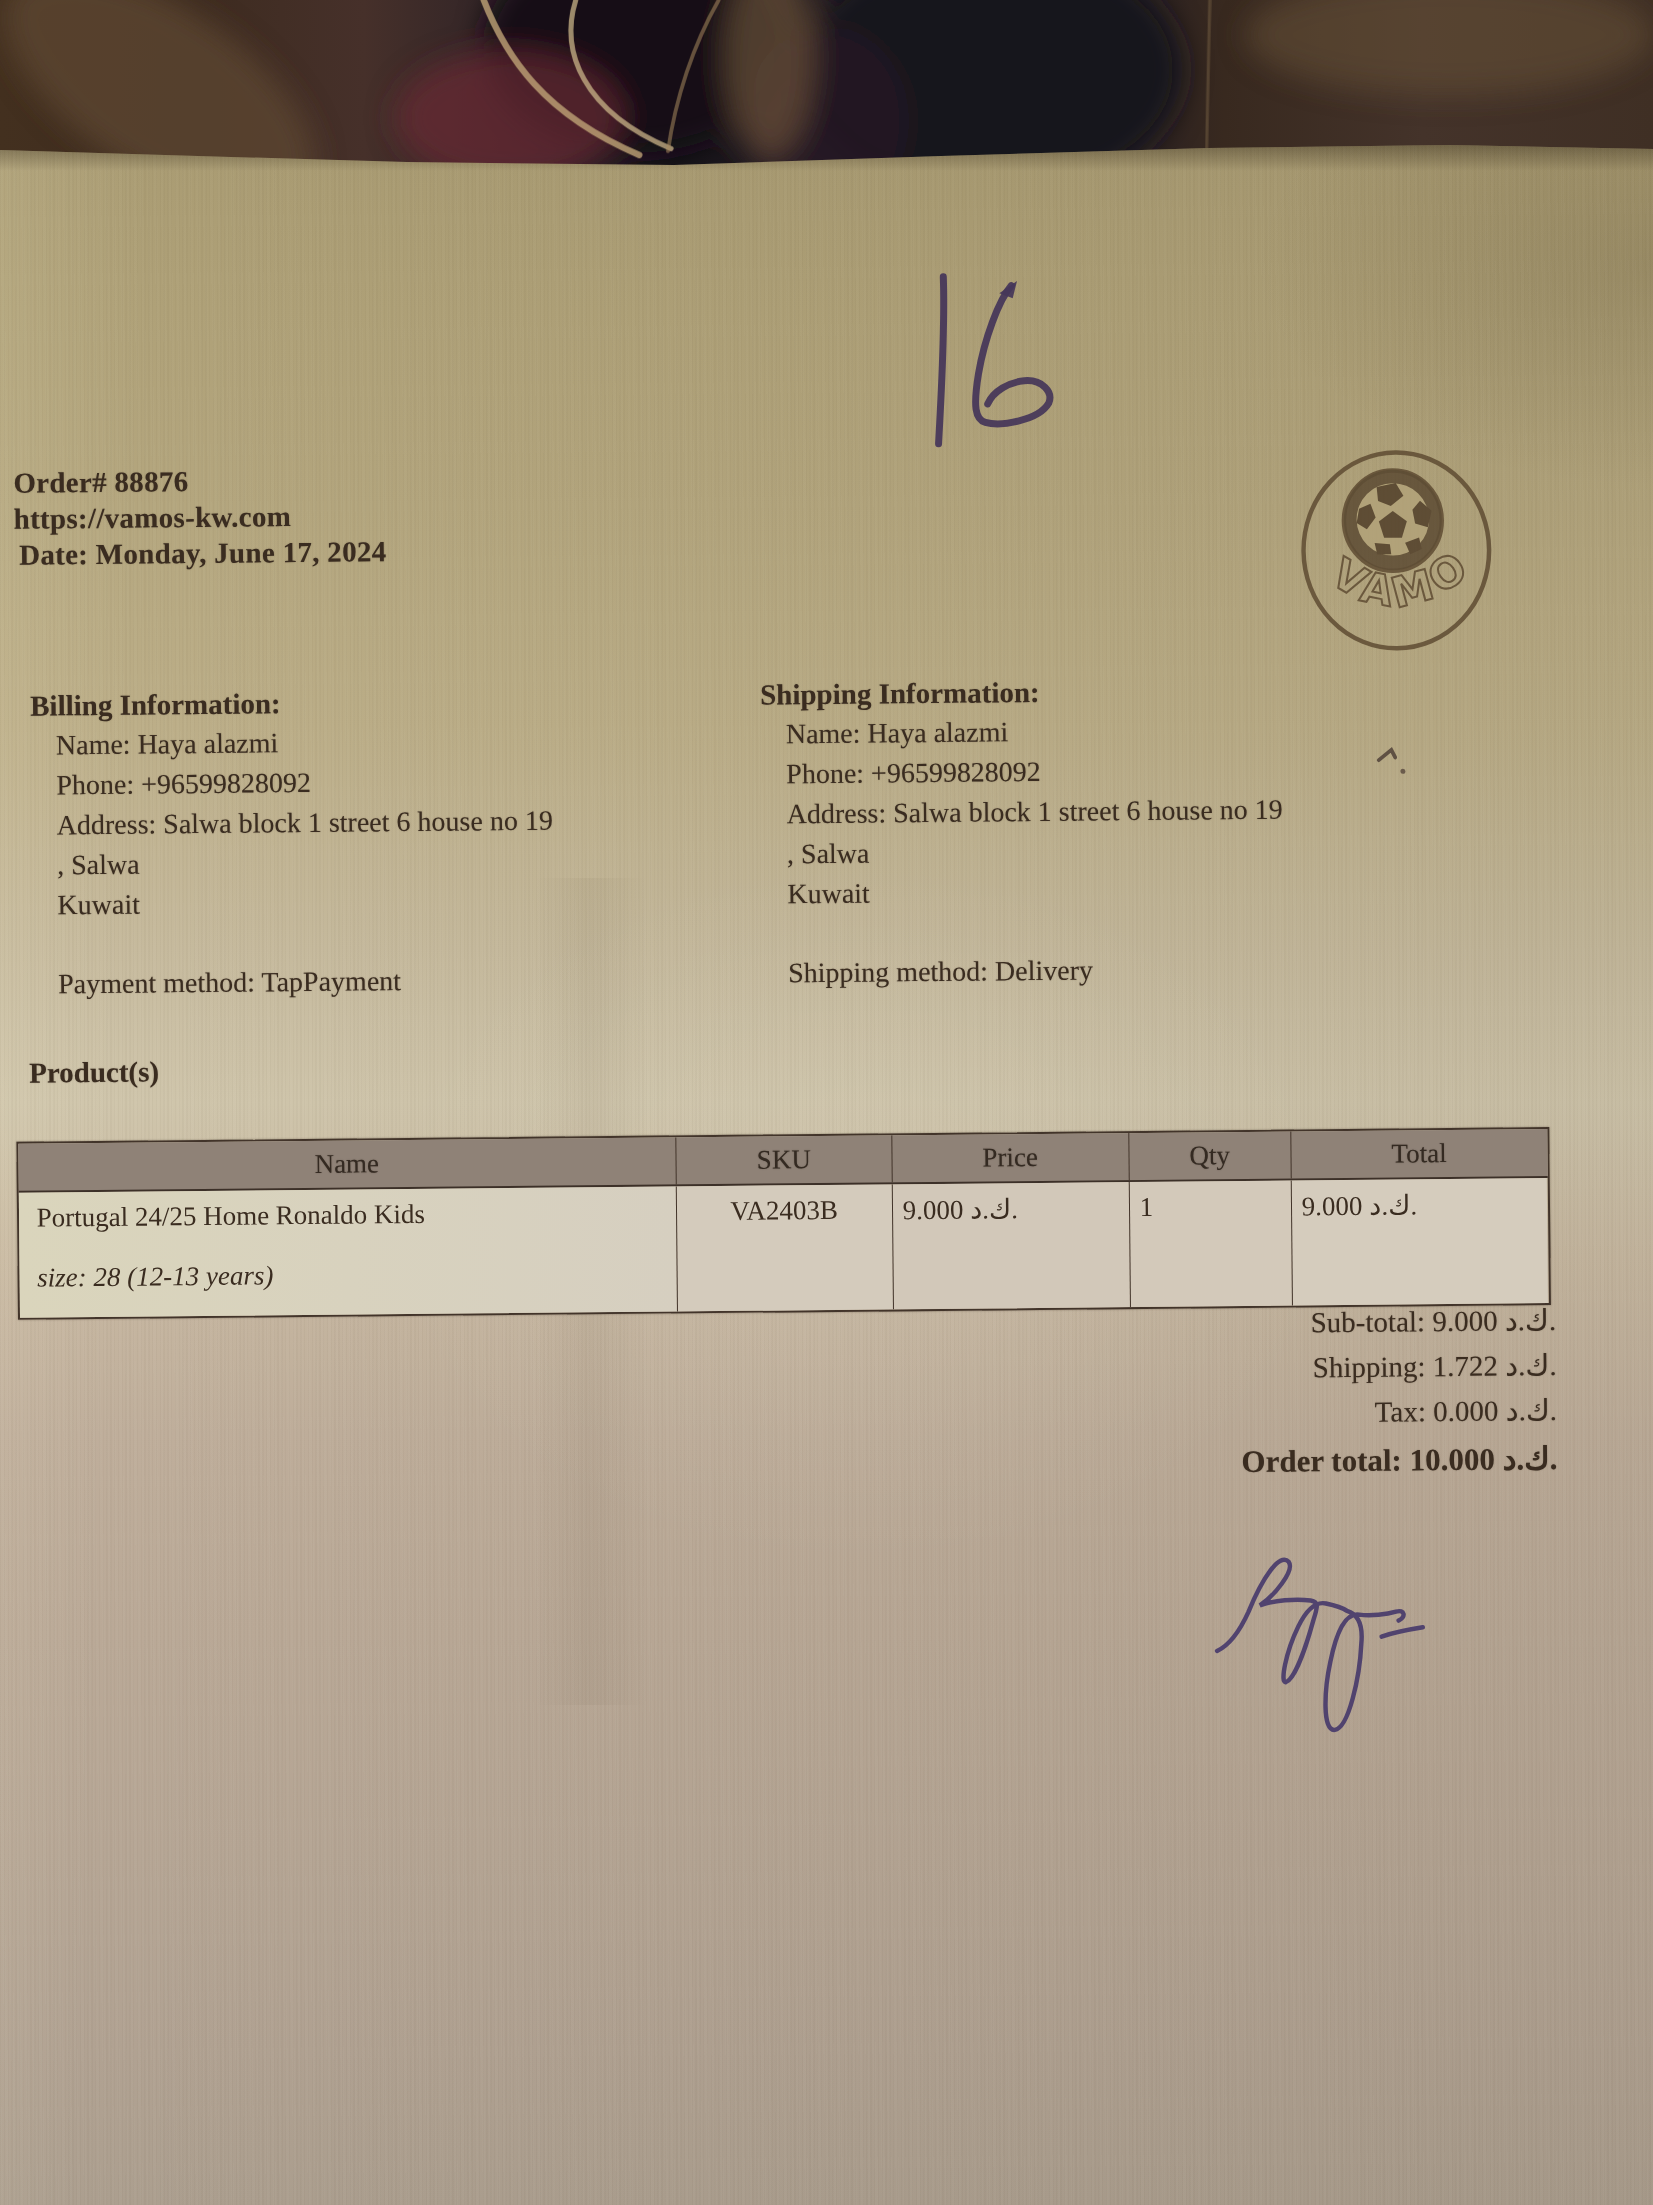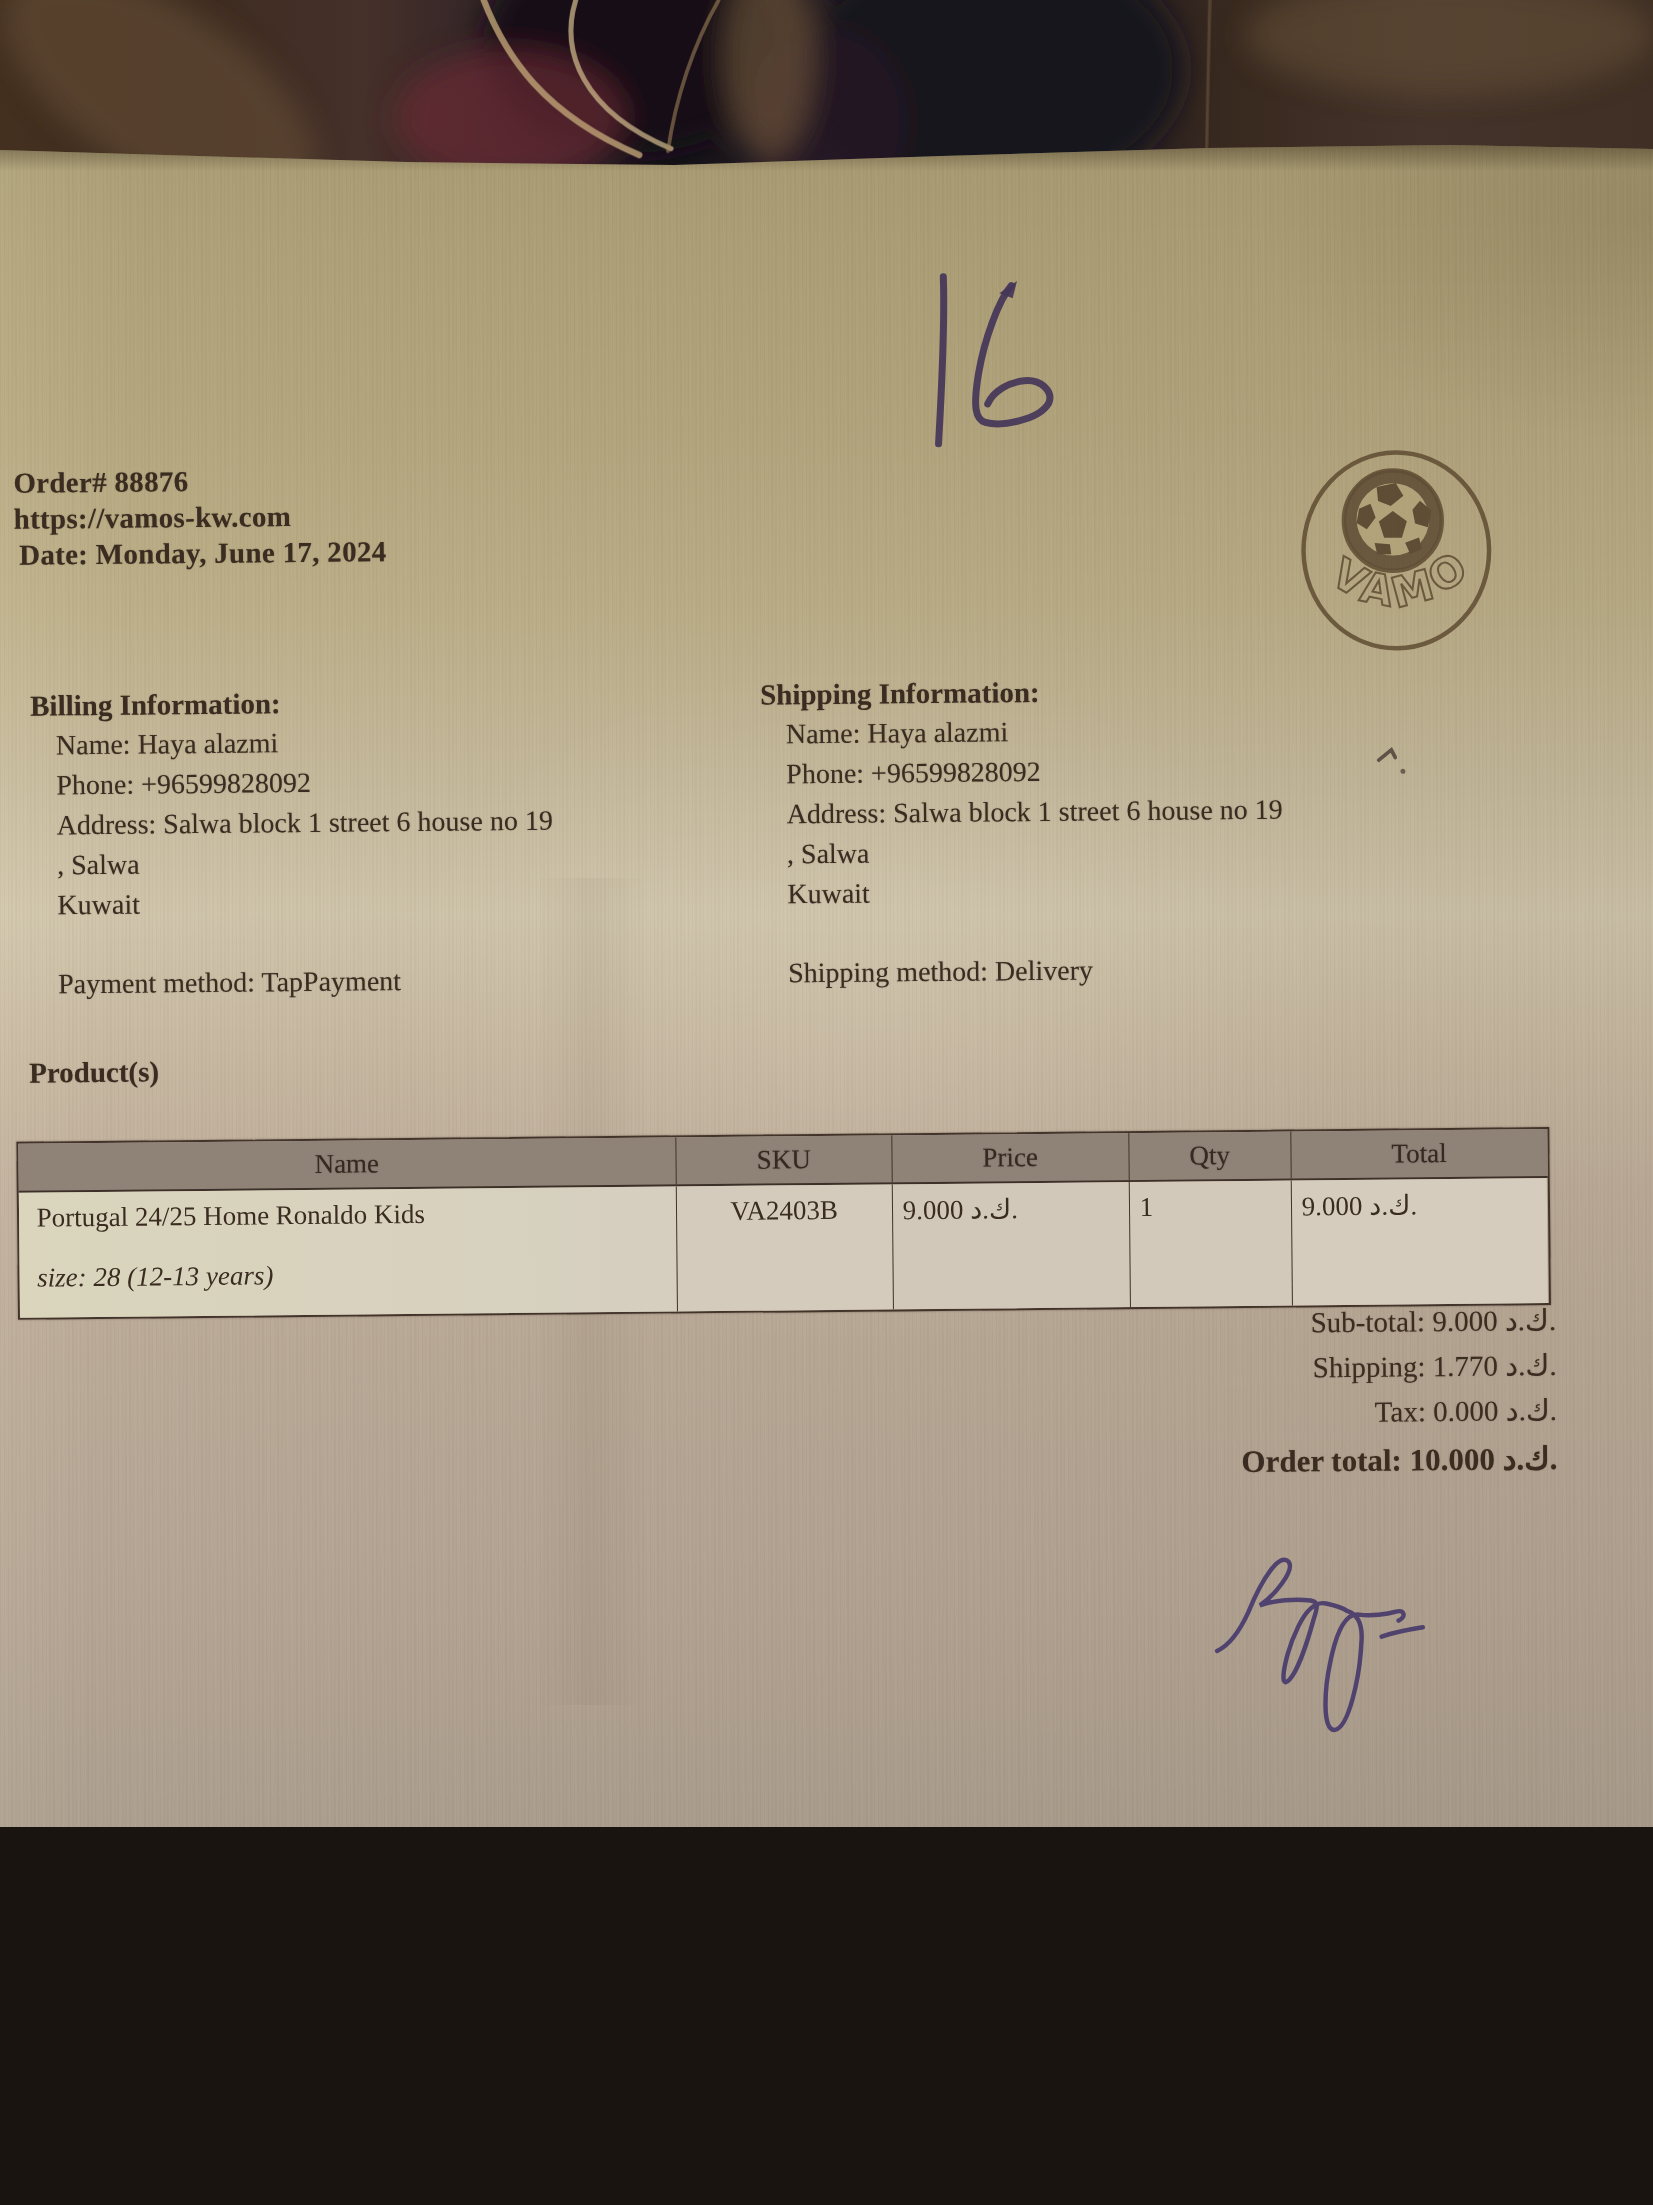--- a/index.html
+++ b/index.html
@@ -1,17 +1,17 @@
 <!DOCTYPE html>
 <html style="font-size:10.2px"><head>
 <meta charset="utf-8">
 <style>
   html,body{margin:0;padding:0;background:#1a1410;}
   #canvas{
-    position:relative;width:1654px;height:1827px;overflow:hidden;
+    position:relative;width:1654px;height:2205px;overflow:hidden;
     font-family:"Liberation Serif","DejaVu Serif",serif;color:#3a2c20;
   }
   
   .photo-bg{
     position:absolute;left:0;top:0;width:1654px;height:216px;
     background:linear-gradient(90deg,
       #43301f 0%, #3e2c20 12%, #46302a 22%, #2a2026 33%,
       #17141a 41%, #241c22 50%, #2b2128 58%, #241d24 66%,
       #38291f 74%, #44332a 86%, #3f2f24 100%);
   }
@@ -218,21 +218,21 @@
     </div>
 
     <div class="totals">
       <div>
         <span>Sub-total:</span>
         <span>9.000</span>
         <bdo dir="ltr">د.ك.</bdo>
       </div>
       <div>
         <span>Shipping:</span>
-        <span>1.770</span>
+        <span>1.722</span>
         <bdo dir="ltr">د.ك.</bdo>
       </div>
       <div>
         <span>Tax:</span>
         <span>0.000</span>
         <bdo dir="ltr">د.ك.</bdo>
       </div>
       <div class="order-total">
         <span>Order total:</span>
         <span>10.000</span>

